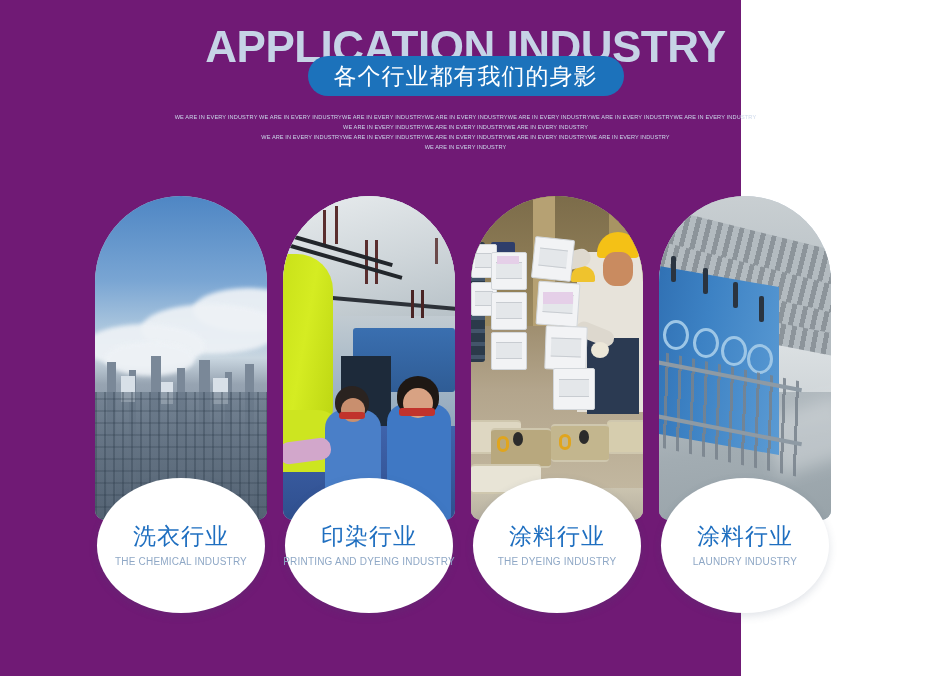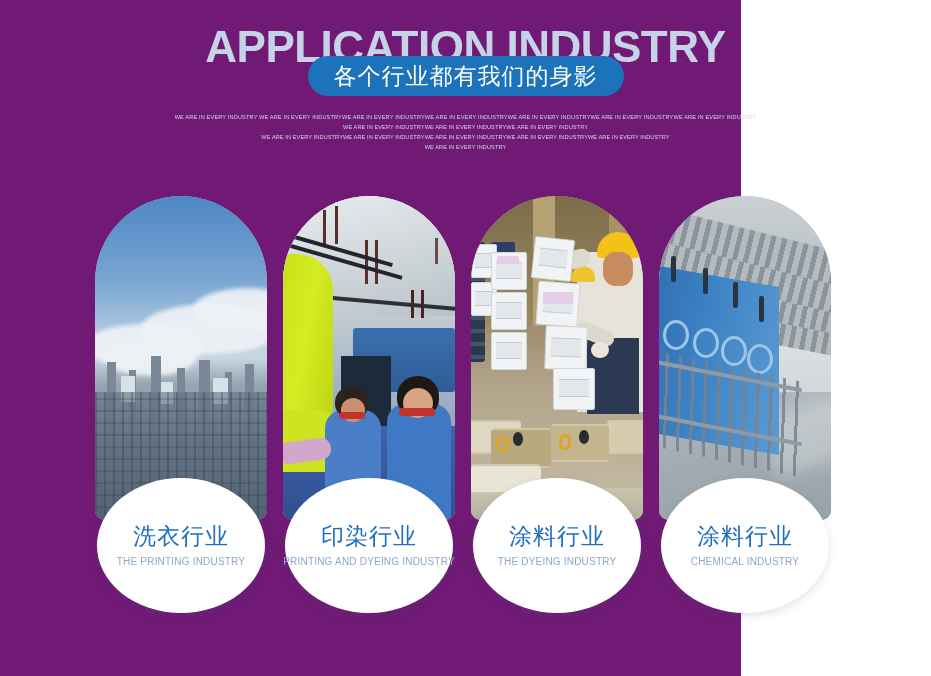--- a/index.html
+++ b/index.html
@@ -341,21 +341,21 @@
             <div class="stack s6"></div>
           <div class="stack s7"></div>
           <div class="tank t1"></div>
             <div class="tank t2"></div>
             <div class="tank t3"></div>
           <div class="grid"></div>
         </div>
       </div>
       <div class="bubble">
         <div class="cn">洗衣行业</div>
-        <div class="en">THE PRINTING INDUSTRY</div>
+        <div class="en">THE CHEMICAL INDUSTRY</div>
       </div>
     </div>
 
     <div class="card">
       <div class="card-photo">
         <div class="ph ph-dye">
           <div class="ceil"></div>
           <div class="rod r1"></div>
             <div class="rod r2"></div>
             <div class="rod r3"></div>
@@ -453,18 +453,18 @@
             <div class="pole pl2"></div>
           <div class="pole pl3"></div>
             <div class="pole pl4"></div>
           <div class="rail"></div>
           <div class="railbar"></div>
             <div class="railbar2"></div>
         </div>
       </div>
       <div class="bubble">
         <div class="cn">涂料行业</div>
-        <div class="en">CHEMICAL INDUSTRY</div>
+        <div class="en">LAUNDRY INDUSTRY</div>
       </div>
     </div>
 
   </div>
 </div>
 
 </body></html>

